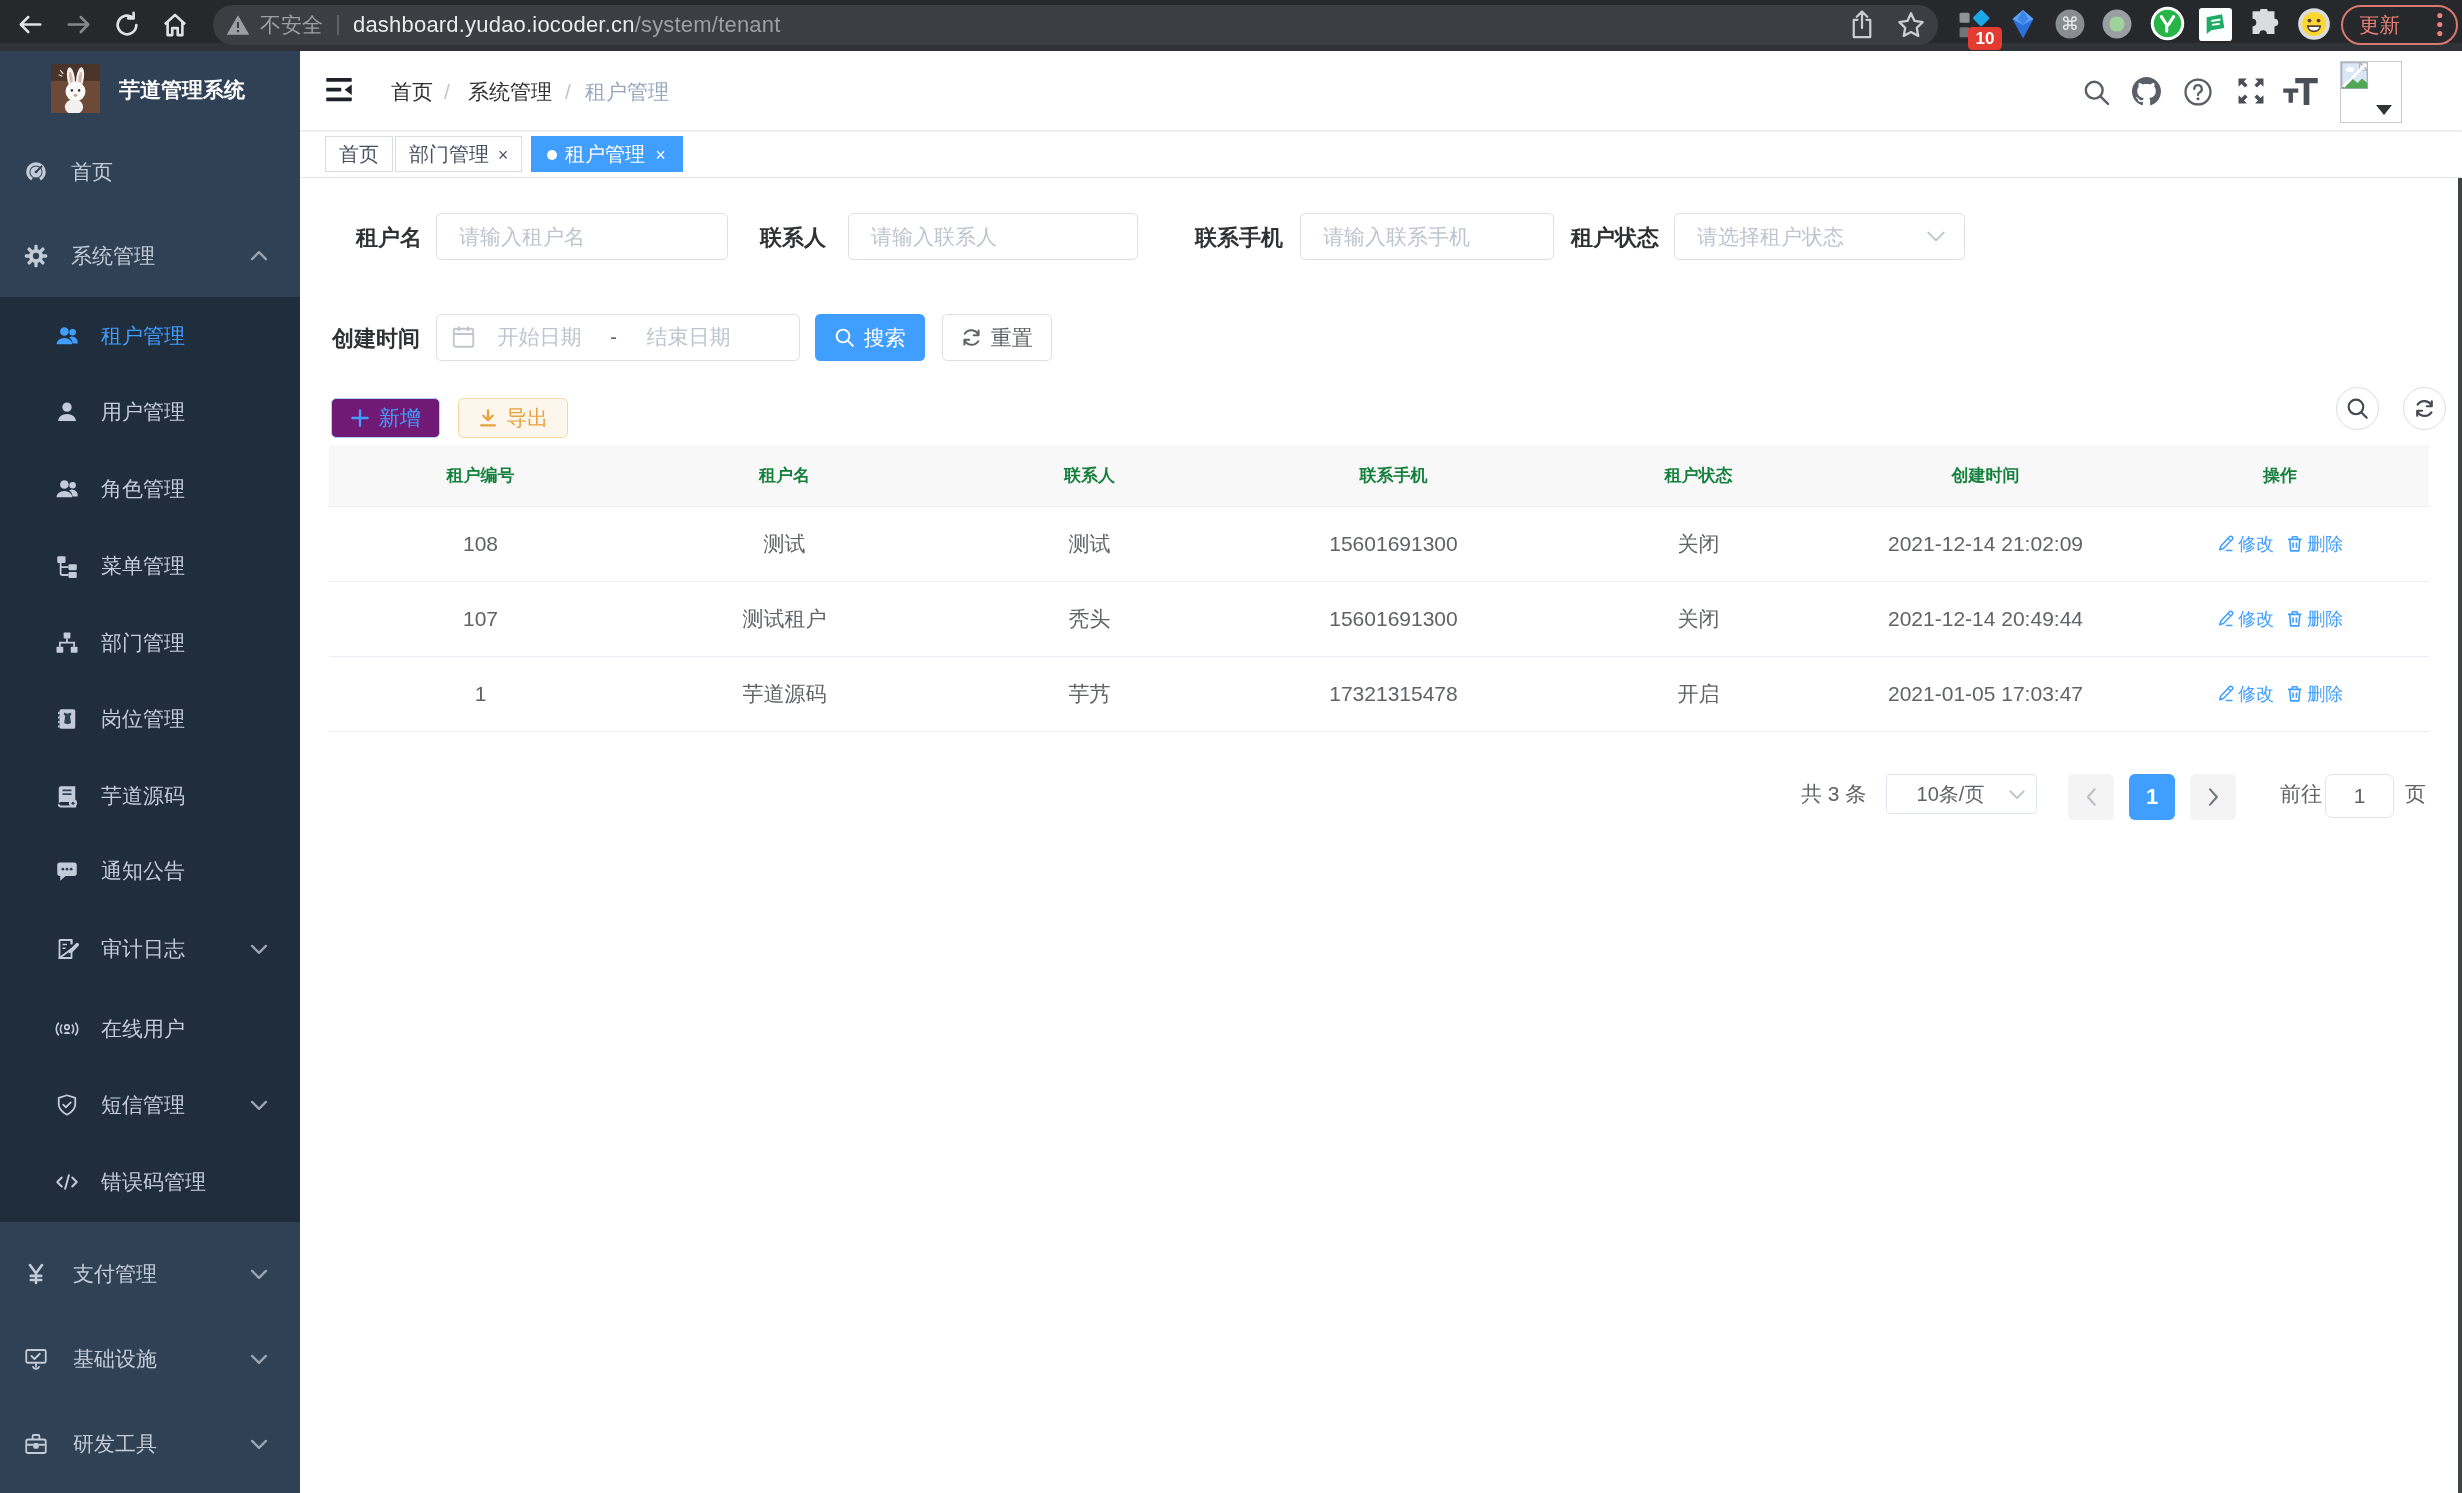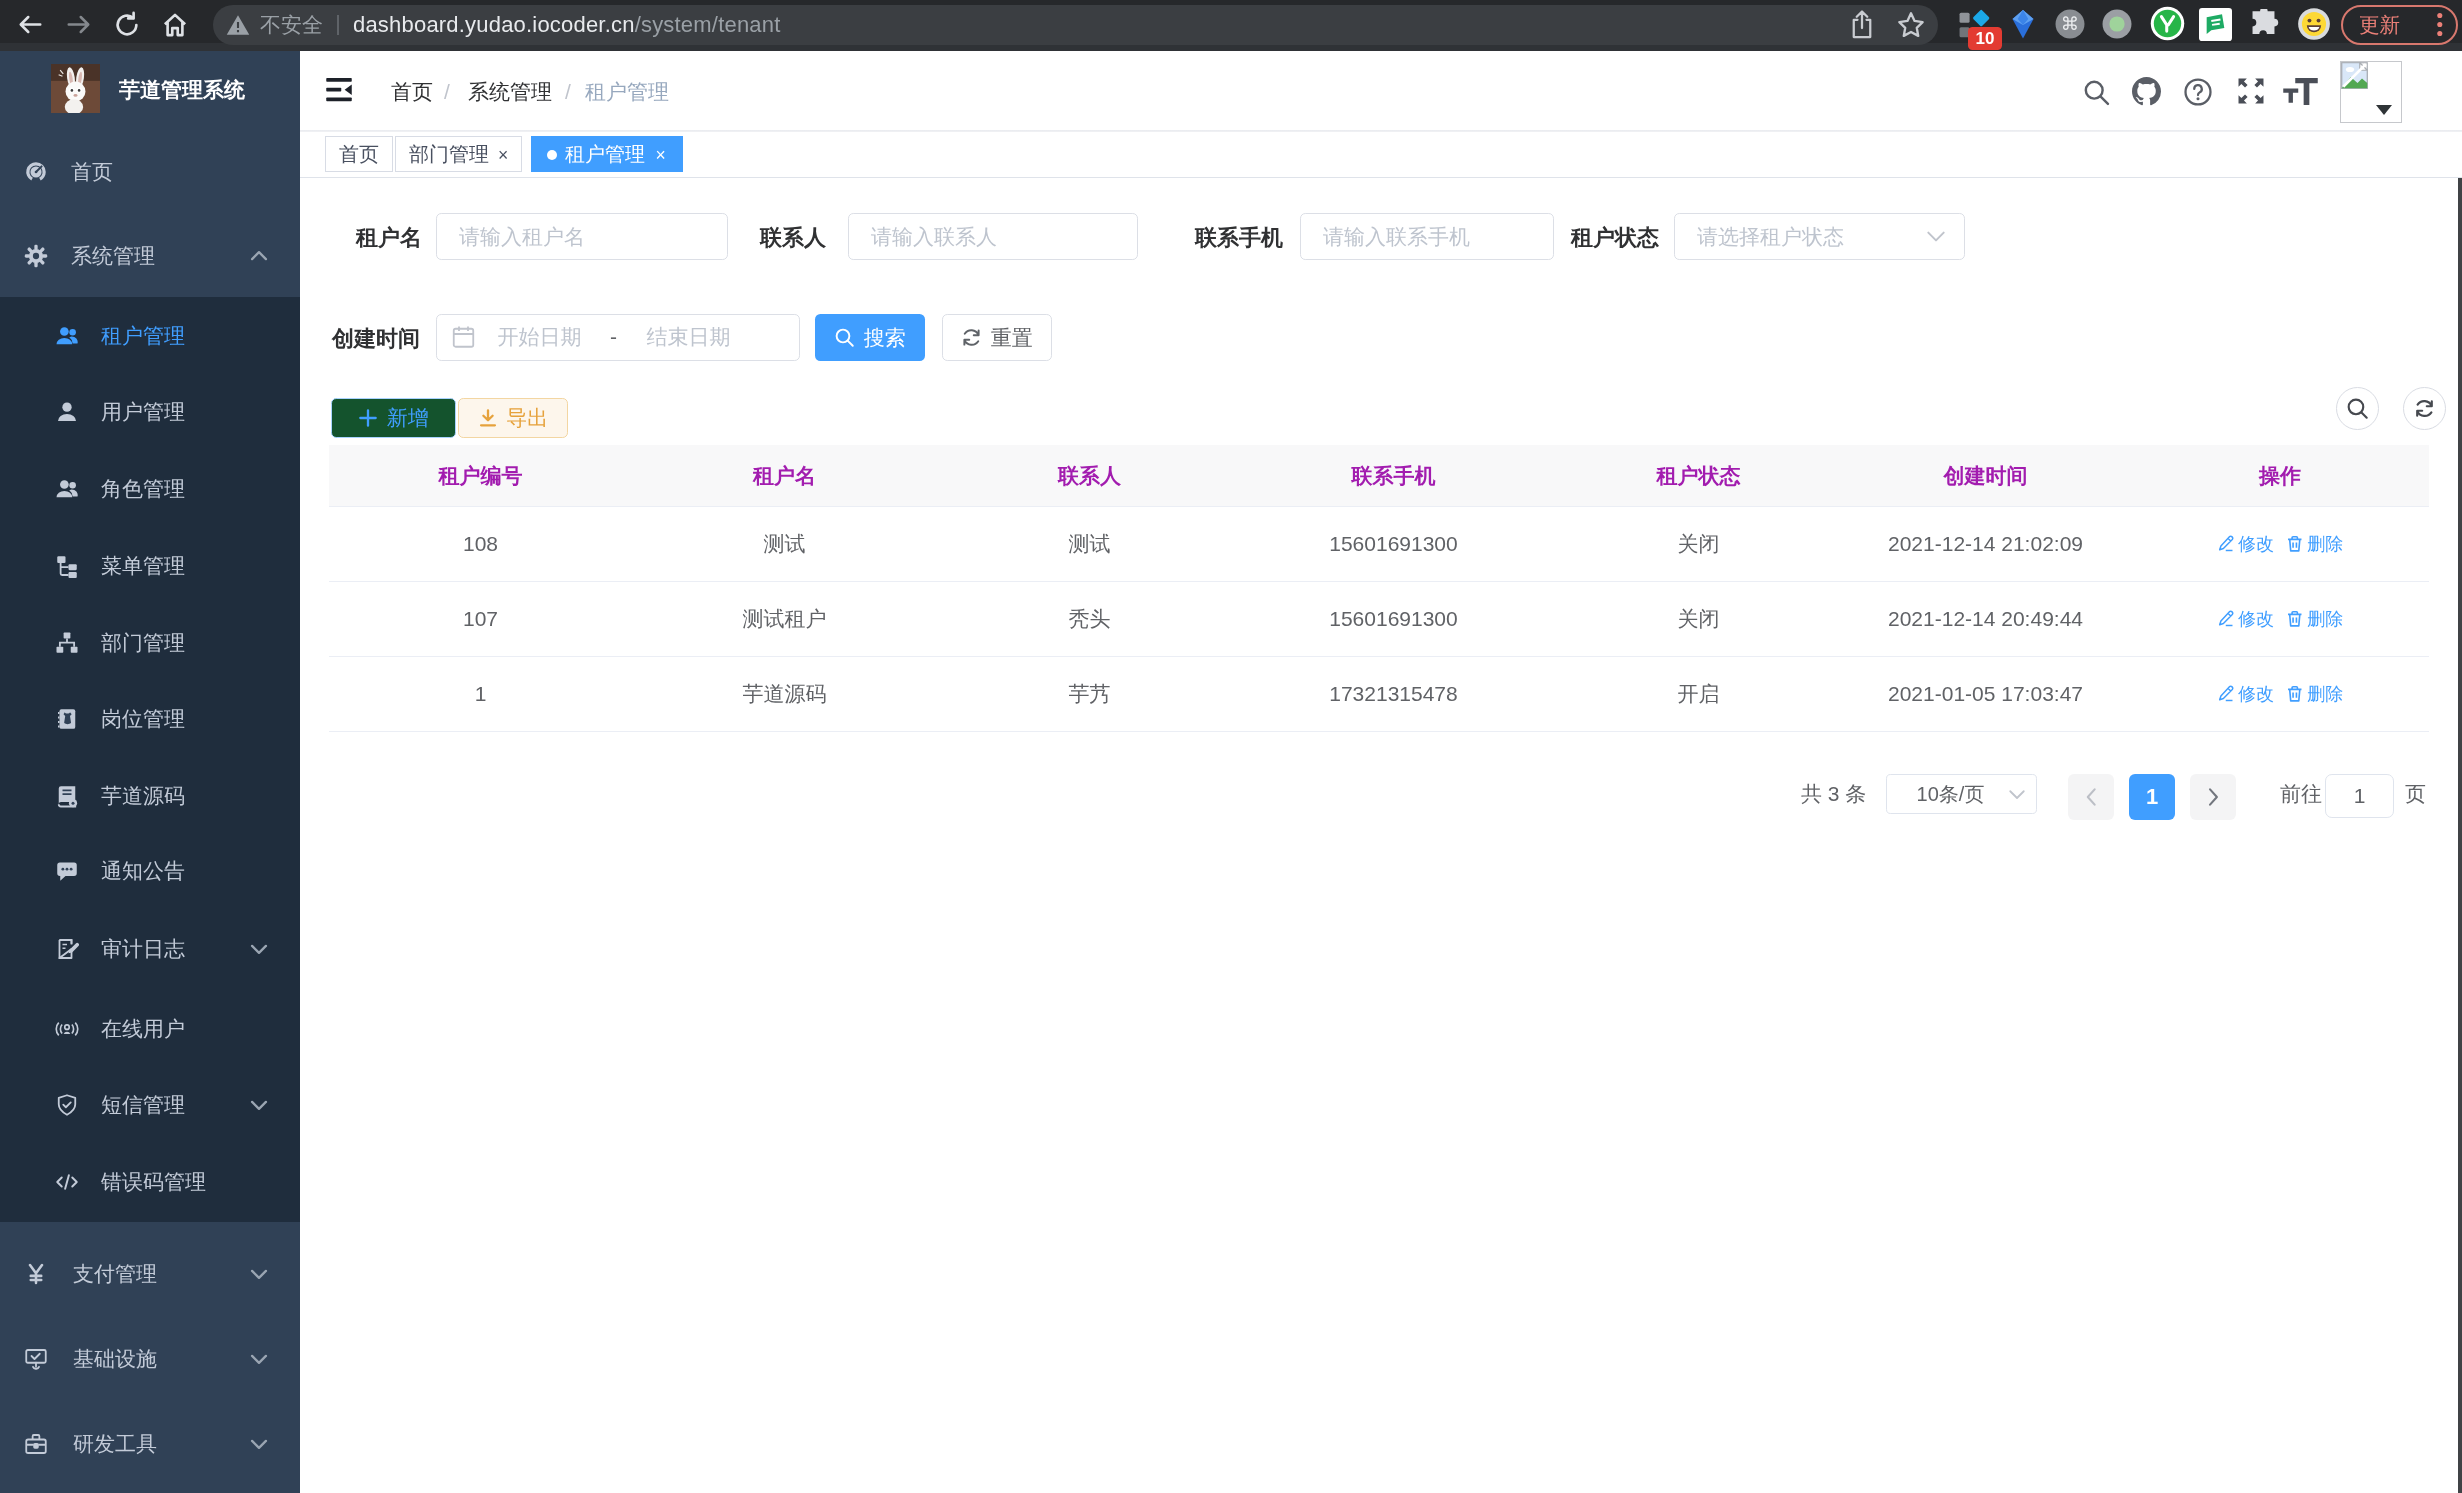--- a/index.html
+++ b/index.html
@@ -52,21 +52,21 @@
 .flabel { position:absolute; font-size:22px; font-weight:bold; color:#303133; text-align:right; height:47px; line-height:49px; }
 .finput { position:absolute; height:47px; border:1.2px solid #dcdfe6; border-radius:5.3px; background:#fff; font-size:21px; color:#bec4ce; line-height:45px; padding-left:22px; white-space:nowrap;}
 .btn { position:absolute; height:47px; border-radius:5.3px; font-size:21px; display:flex; align-items:center; justify-content:center; gap:8.4px; }
 .cbtn { position:absolute; width:43px; height:43px; border-radius:50%; border:1.2px solid #d9dce3; background:#fff; display:flex; align-items:center; justify-content:center; }
 
 
 #tbl { position:absolute; left:329px; top:445px; width:2100px; }
 #tbl .hrow { position:absolute; left:0; top:0; width:2100px; height:62px; background:#f8f8f9; border-bottom:0.8px solid #ebeef5; }
 #tbl .row { position:absolute; left:0; width:2100px; height:75px; border-bottom:0.8px solid #ebeef5; background:#fff; }
 .cell { position:absolute; top:0; height:100%; display:flex; align-items:center; justify-content:center; font-size:21px; color:#606266; }
-.hcell { font-weight:bold; color:#a21caf; font-size:21px; }
+.hcell { font-weight:bold; color:#15803d; font-size:17px; }
 .oplink { display:flex; align-items:center; gap:3.8px; color:#409eff; font-size:18px; }
 
 
 .pg { position:absolute; font-size:21px; color:#606266; white-space:nowrap;}
 </style>
 </head>
 <body>
 
 <div id="chrome">
   <div class="edge"></div>
@@ -445,21 +445,21 @@
   <svg width="21" height="21" viewBox="0 0 28 28" fill="none" stroke="#fff" stroke-width="2.6">
       <circle cx="12" cy="12" r="8.5"></circle>
       <path d="M18.5 18.5 L25 25" stroke-linecap="round"></path>
     </svg>搜索</div>
 <div class="btn" style="left:942px;top:314px;width:110px;background:#fff;border:1.2px solid #dcdfe6;color:#606266;">
   <svg width="21" height="21" viewBox="0 0 28 28" fill="none" stroke="#5f6368" stroke-width="2.6" stroke-linecap="round" stroke-linejoin="round">
       <path d="M5 9 a10.5 10.5 0 0 1 18.3 1.5 M23.5 4.5 V11 H17"></path>
       <path d="M23 19 a10.5 10.5 0 0 1 -18.3 -1.5 M4.5 23.5 V17 H11"></path>
     </svg>重置</div>
 
-<div class="btn" style="left:331px;top:398px;width:125px;height:40px;background:#14532d;border:1.2px solid #a9d3ff;color:#409eff;">
+<div class="btn" style="left:331px;top:398px;width:109px;height:40px;background:#701a75;border:1.2px solid #a9d3ff;color:#409eff;">
   <svg width="20" height="20" viewBox="0 0 26 26" stroke="#409eff" stroke-width="3" stroke-linecap="round">
       <path d="M13 3 V23 M3 13 H23"></path>
     </svg>新增</div>
 <div class="btn" style="left:458px;top:398px;width:110px;height:40px;background:#fdf6ec;border:1.2px solid #f3d6a2;color:#e6a23c;">
   <svg width="20" height="20" viewBox="0 0 26 26" fill="none" stroke="#e6a23c" stroke-width="3" stroke-linecap="round" stroke-linejoin="round">
       <path d="M13 3 V15 M7 10 L13 16 L19 10 M4 22.5 H22"></path>
     </svg>导出</div>
 
 <div class="cbtn" style="left:2336px;top:387px;">
   <svg width="23" height="23" viewBox="0 0 30 30" fill="none" stroke="#46494f" stroke-width="2.8">

